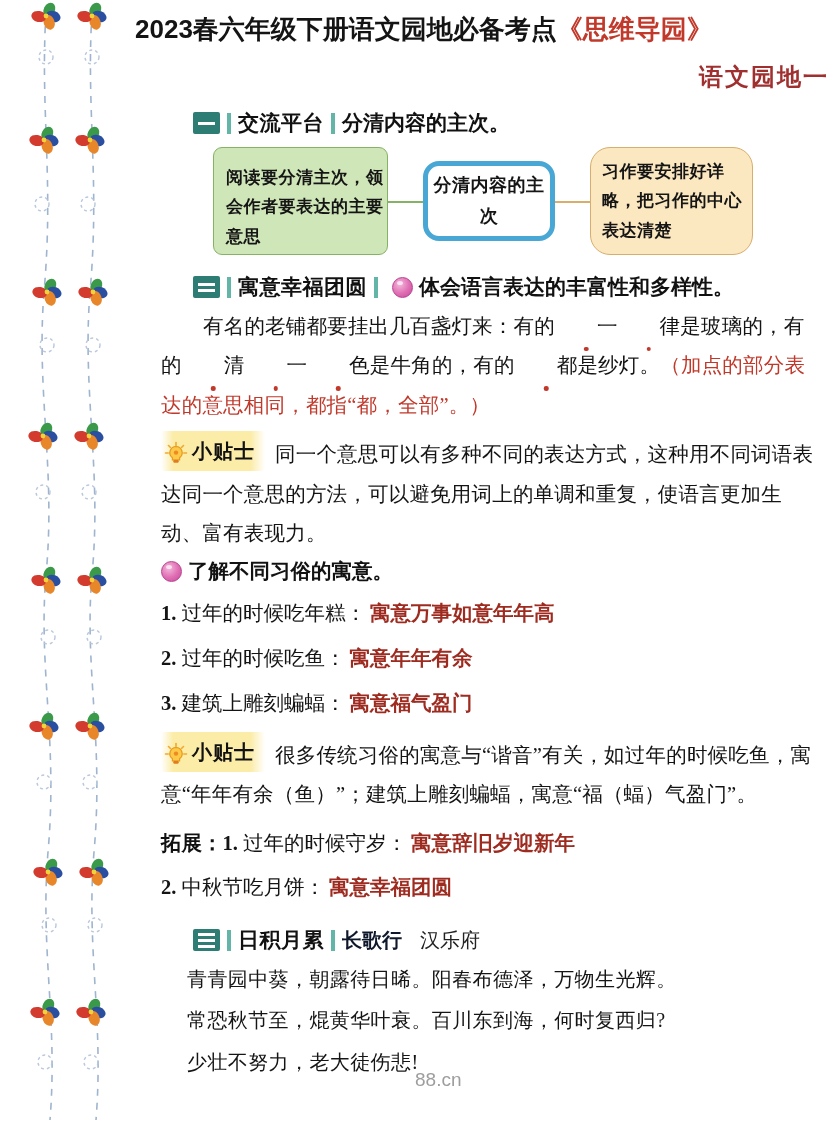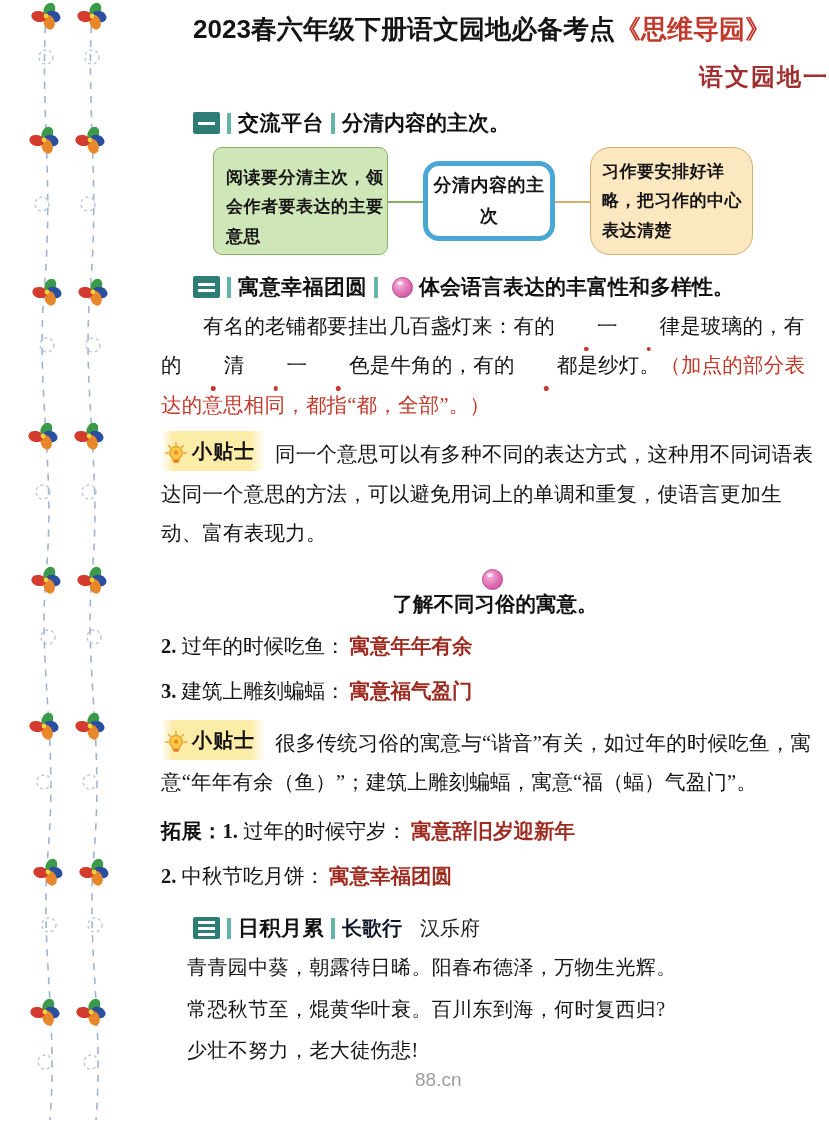--- a/index.html
+++ b/index.html
@@ -30,21 +30,20 @@
   .page {
     position: absolute;
     left: 135px;
     top: 0;
     width: 694px;
     height: 1122px;
   }
 
   
   .doc-title {
-    text-align: center;
     font-size: 26px;
     font-weight: bold;
     letter-spacing: 0px;
     margin: 12px 0 0 0;
     white-space: nowrap;
   }
   .doc-title .t-black { color: #141414; }
   .doc-title .t-red { color: #c0392b; }
 
   .doc-subtitle {
@@ -268,22 +267,21 @@
     margin: 9px 0 0 52px;
     font-family: "Liberation Serif", "DejaVu Serif", serif;
     letter-spacing: 0.4px;
     white-space: nowrap;
   }
 
   
   .badge-row {
     display: flex;
     align-items: center;
-    margin: 16px 0 0 26px;
-    flex-direction: column;
+    margin: 4px 0 0 26px;
   }
   .badge-row .txt {
     font-size: 20.5px;
     font-weight: bold;
     color: #121212;
     font-family: "Liberation Serif", "DejaVu Serif", serif;
   }
 
   
   .watermark {
@@ -409,20 +407,21 @@
             <circle cx="13" cy="11.6" r="2.2" fill="#ef8a22"></circle>
           </svg></span>
         <span class="tip-word">小贴士</span>
       </span><span>同一个意思可以有多种不同的表达方式，这种用不同词语表达同一个意思的方法，可以避免用词上的单调和重复，使语言更加生动、富有表现力。</span></div>
 
   <div class="badge-row">
     <span class="dot-badge" style="margin-left:0"></span>
     <span class="txt">了解不同习俗的寓意。</span>
   </div>
 
+  <div class="list-line"><span class="num">1.</span> <span>过年的时候吃年糕：</span><span class="ans">寓意万事如意年年高</span></div>
   <div class="list-line"><span class="num">2.</span> <span>过年的时候吃鱼：</span><span class="ans">寓意年年有余</span></div>
   <div class="list-line"><span class="num">3.</span> <span>建筑上雕刻蝙蝠：</span><span class="ans">寓意福气盈门</span></div>
 
   <div class="para" style="margin-top:12px"><span class="tip-chip">
         <span class="bulb"><svg width="26" height="24" viewBox="0 0 26 24">
             <g stroke="#f0a830" stroke-width="1.6" stroke-linecap="round">
               <line x1="13" y1="1.5" x2="13" y2="4.5"></line>
               <line x1="5.5" y1="4.5" x2="7.5" y2="6.5"></line>
               <line x1="20.5" y1="4.5" x2="18.5" y2="6.5"></line>
               <line x1="2.5" y1="12" x2="5.2" y2="12"></line>

